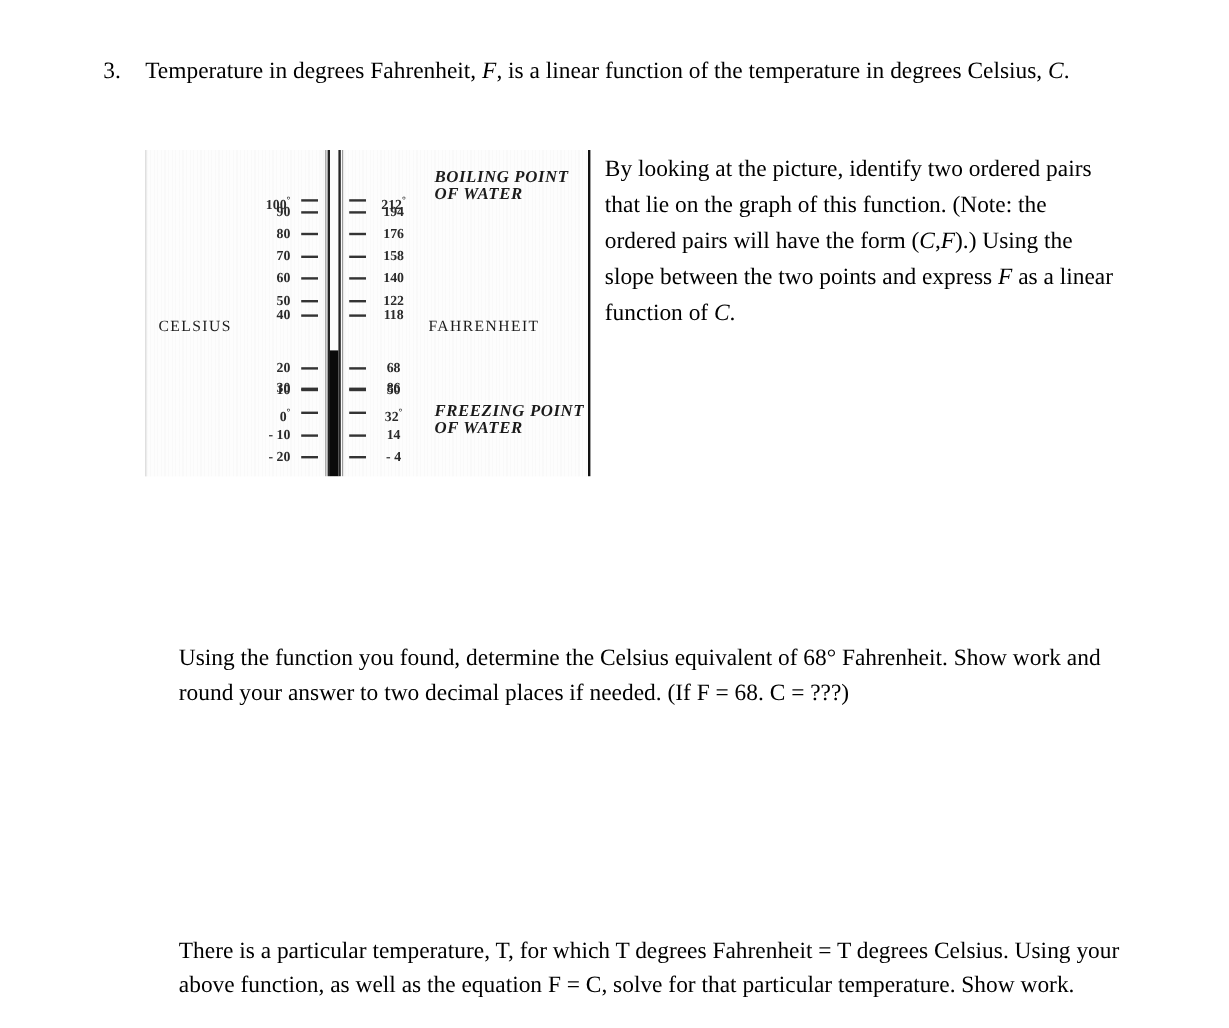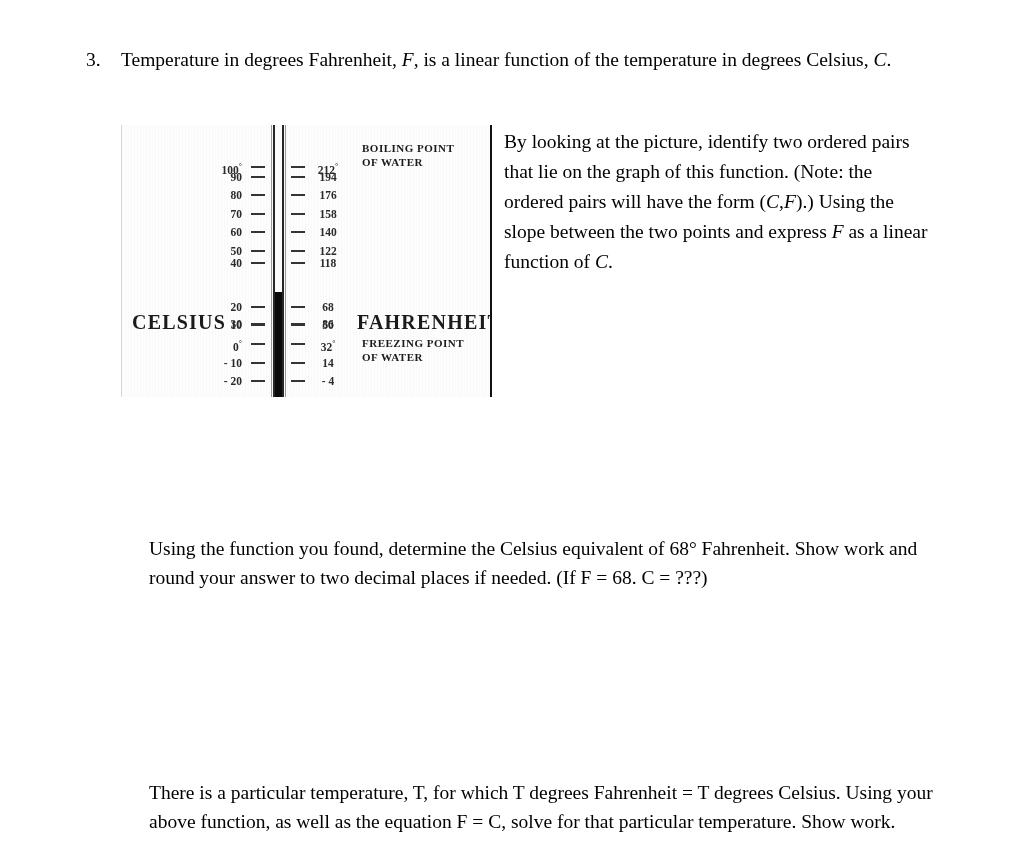--- a/index.html
+++ b/index.html
@@ -77,40 +77,40 @@
     top: 0;
     width: 3px;
     height: 272px;
     background: #111111;
   }
 
   
   .scale-name {
     position: absolute;
     font-family: "Liberation Serif", "DejaVu Serif", serif;
-    font-weight: bold;
-    font-size: 20px;
+    font-weight: normal;
+    font-size: 13px;
     letter-spacing: 1.2px;
     color: #1b1b1b;
     white-space: nowrap;
-    margin-top: 47px;
   }
   .scale-name.celsius { left: 10px; top: 139px; }
   .scale-name.fahrenheit { left: 235px; top: 139px; }
 
   
   .callout {
     position: absolute;
     font-family: "Liberation Serif", "DejaVu Serif", serif;
     font-weight: bold;
-    font-size: 11px;
+    font-size: 14px;
     letter-spacing: 0.5px;
     line-height: 13.5px;
     color: #1b1b1b;
     white-space: nowrap;
+    font-style: italic;
   }
   .callout.boiling { left: 240px; top: 17px; }
   .callout.freezing { left: 240px; top: 212px; }
 
   
   .tube {
     position: absolute;
     left: 148px;
     top: 0px;
     width: 18px;

